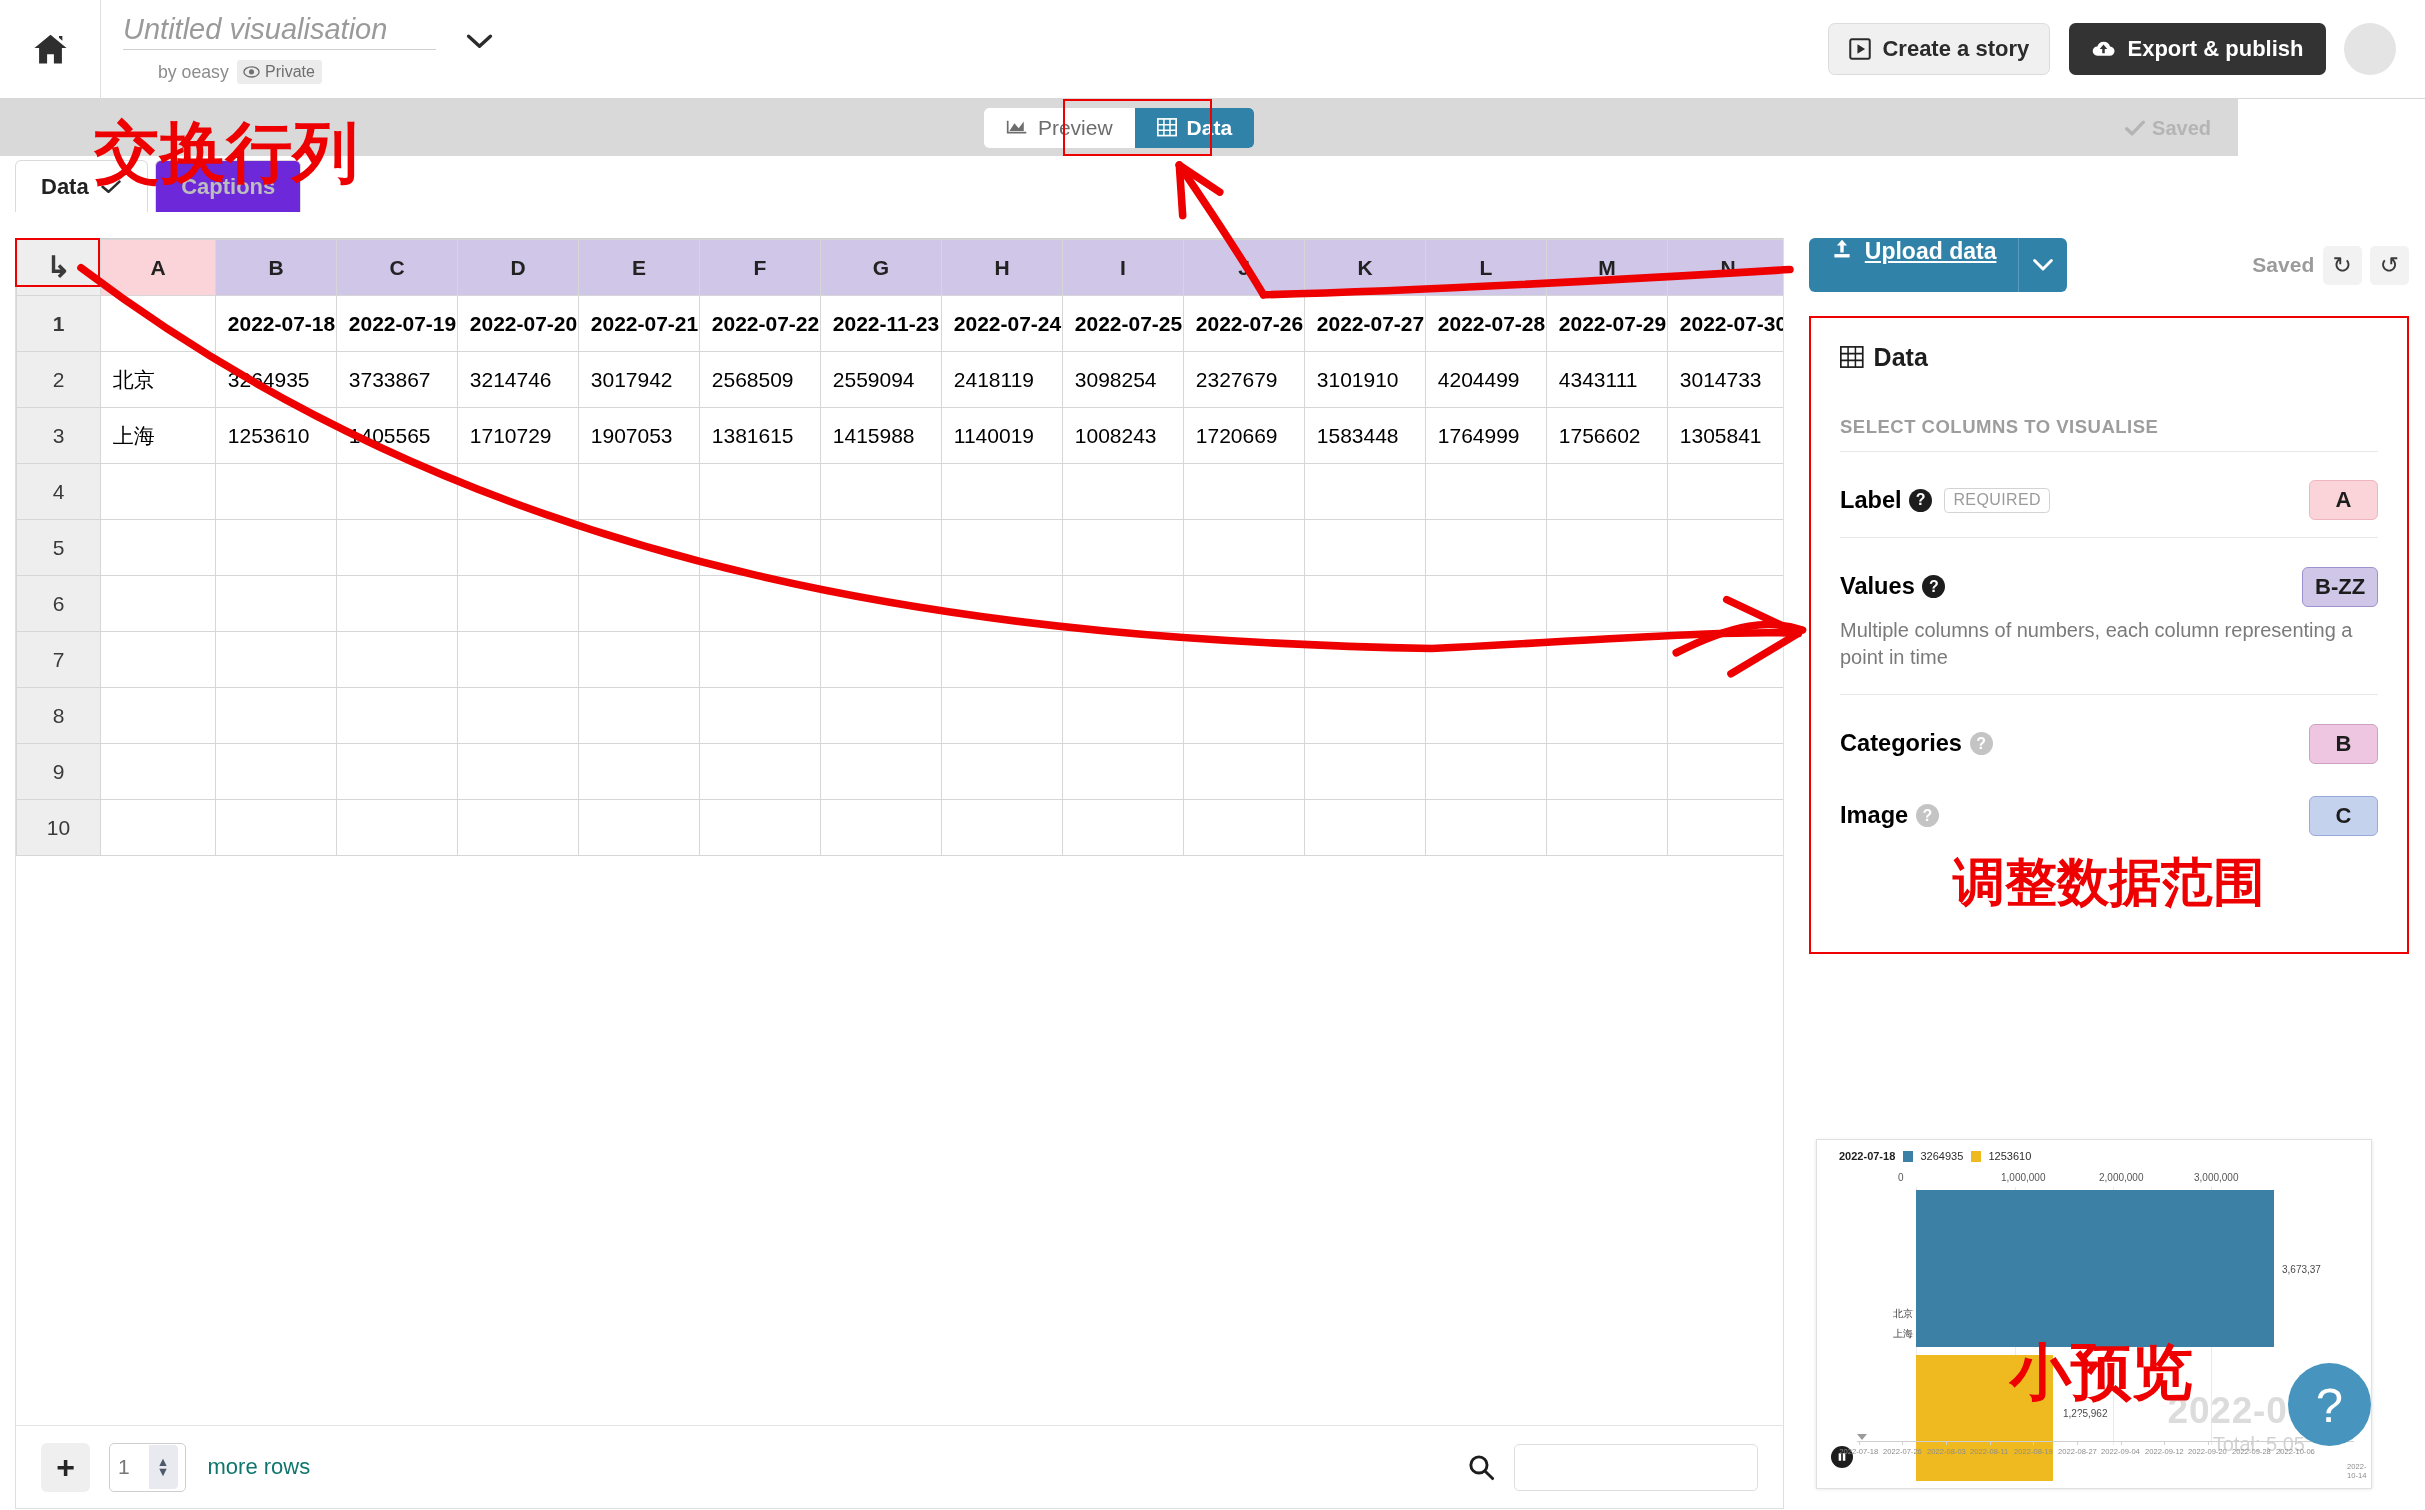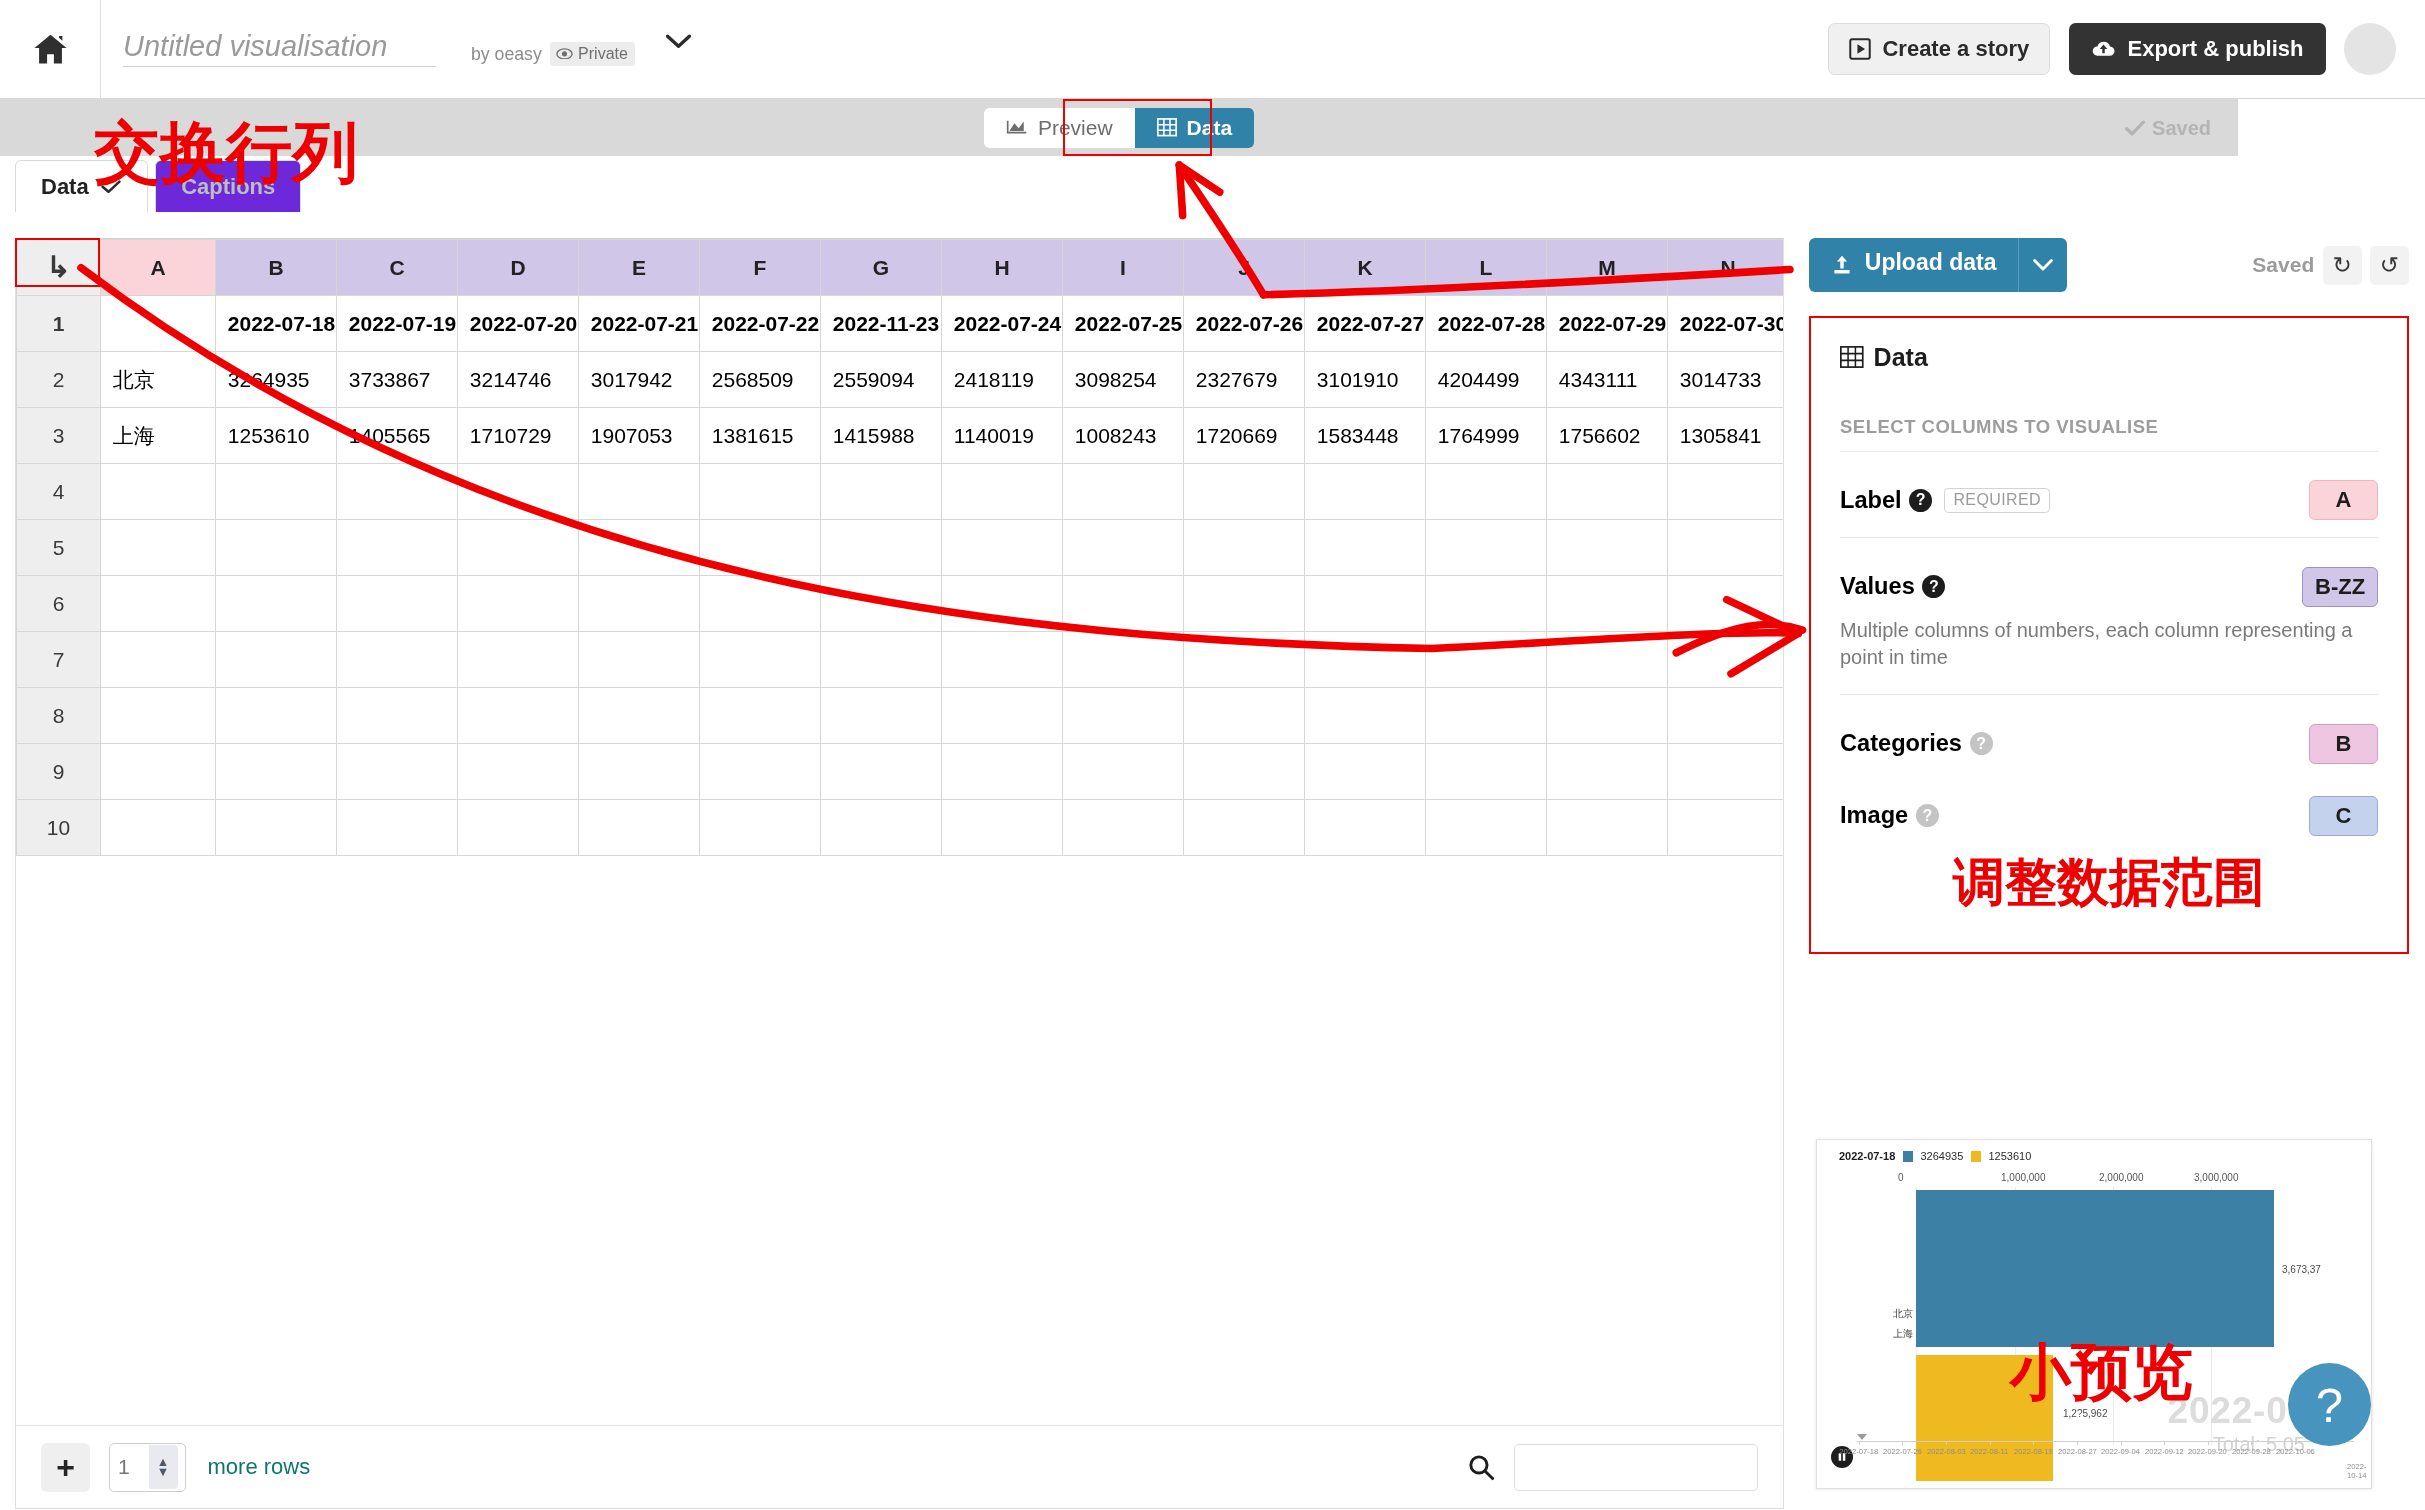--- a/index.html
+++ b/index.html
@@ -16,21 +16,21 @@
     position: absolute; left: 0; top: 0; width: 2426px; height: 99px;
     background: #fff; border-bottom: 0.8px solid #d8d8d8;
     display: flex; align-items: center;
   }
   .home-cell {
     width: 101px; height: 99px; display: flex; align-items: center;
     justify-content: center; border-right: 0.8px solid #e0e0e0;
   }
   .home-icon { width: 37px; height: 37px; }
   .title-block { padding-left: 22px; display: flex; align-items: center; }
-  .title-col { display: flex; flex-direction: row; justify-content: center; }
+  .title-col { display: flex; flex-direction: column; justify-content: center; }
   .viz-title {
     font-size: 29px; font-style: italic; color: #9a9a9a;
     border-bottom: 1.7px solid #cfcfcf; padding-bottom: 3.4px;
     width: 313px; line-height: 1.1;
   }
   .byline { margin-top: 10px; display: flex; align-items: center; gap: 8.4px; margin-left: 35px; }
   .by-text { font-size: 17.7px; color: #8c8c8c; }
   .private-badge {
     background: #ececec; border-radius: 3.4px; padding: 2.5px 7.6px 3.4px 5.9px;
     font-size: 16px; color: #6f6f6f; display: flex; align-items: center; gap: 5px;
@@ -135,22 +135,22 @@
     width: 244px; height: 47px; border: 0.8px solid #dedede; border-radius: 5px;
     background: #fff; outline: none; font-size: 20px; padding: 0 10px;
     font-family: "Liberation Sans", sans-serif;
   }
 
   
   .rpanel { position: absolute; left: 1809px; top: 238px; width: 600px; }
   .upload-row { display: flex; align-items: center; }
   .upload-btn {
     background: #3182a8; color: #fff; height: 54px; border-radius: 5.9px 0 0 5.9px;
-    display: flex; align-items: flex-end; gap: 11.8px; padding: 16px 22px;
-    font-size: 23px; font-weight: bold; cursor: pointer;
+    display: flex; align-items: flex-start; gap: 11.8px; padding: 0 22px;
+    font-size: 23px; font-weight: bold; cursor: pointer; text-decoration: underline;
   }
   .upload-caret {
     background: #3182a8; color: #fff; height: 54px; width: 49px;
     border-left: 0.8px solid #5a9cbd; border-radius: 0 5.9px 5.9px 0;
     display: flex; align-items: center; justify-content: center; cursor: pointer;
   }
   .saved-right { margin-left: auto; display: flex; align-items: center; gap: 8.4px; }
   .saved-lbl { font-size: 21px; color: #9b9b9b; font-weight: bold; }
   .icon-btn {
     width: 39px; height: 39px; background: #f2f2f2; border-radius: 5px;

